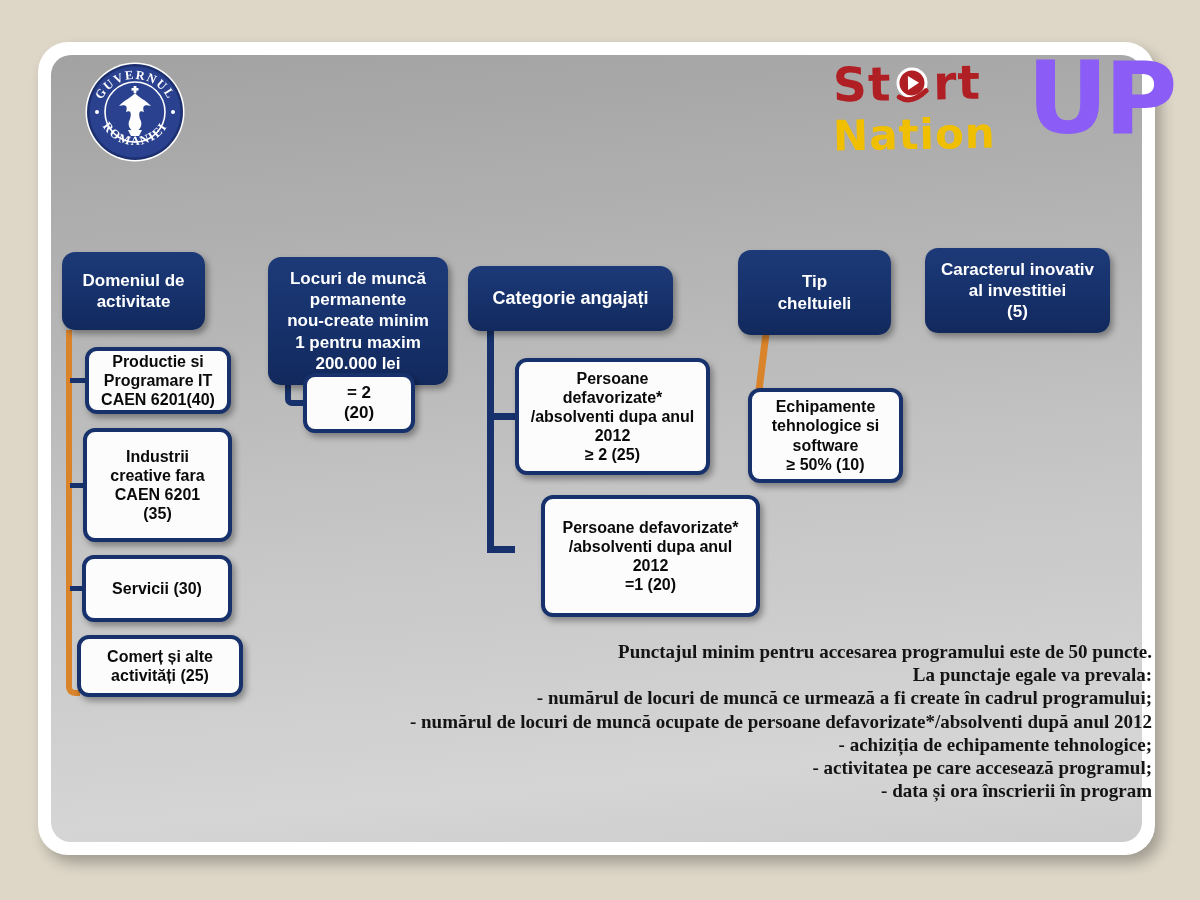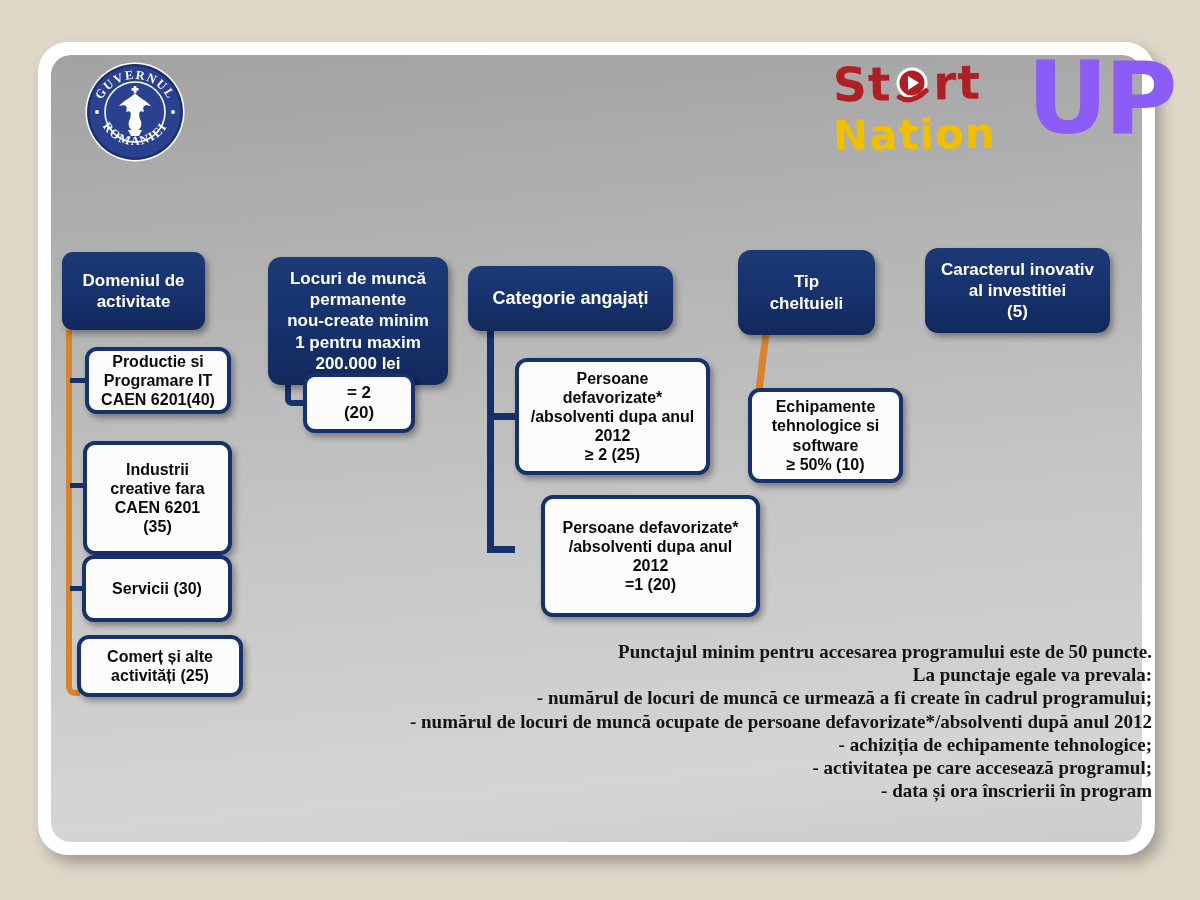--- a/index.html
+++ b/index.html
@@ -35,34 +35,34 @@
   .hbox { position:absolute; background:linear-gradient(180deg,#1d3a78 0%, #16316b 55%, #12295c 100%);
           border-radius:13px; color:#ffffff; font-weight:bold; font-size:17px; line-height:1.25;
           display:flex; align-items:center; justify-content:center; text-align:center;
           box-shadow:3px 4px 6px rgba(0,0,0,0.35); padding:4px 6px; }
   .wbox { position:absolute; background:#fcfcfc; border:4px solid #16316b; border-radius:12px;
           color:#0a0a0a; font-weight:bold; font-size:16px; line-height:1.2;
           display:flex; align-items:center; justify-content:center; text-align:center;
           box-shadow:3px 4px 6px rgba(0,0,0,0.35); padding:12px 4px; }
   .pre { white-space:pre-line; }
 
-  #box-domeniu   { left:24px;  top:210px; width:143px; height:78px;border-radius:11px; }
+  #box-domeniu   { left:24px;  top:210px; width:143px; height:78px; }
   #box-prod      { left:47px;  top:305px; width:146px; height:67px; }
-  #box-industrii { left:45px;  top:386px; width:149px; height:114px;margin-top:13px; }
+  #box-industrii { left:45px;  top:386px; width:149px; height:114px; }
   #box-servicii  { left:44px;  top:513px; width:150px; height:67px; }
   #box-comert    { left:39px;  top:593px; width:166px; height:62px; }
 
   #box-locuri    { left:230px; top:215px; width:180px; height:128px; }
   #box-egal2     { left:265px; top:331px; width:112px; height:60px; font-size:17px; }
 
   #box-categorie { left:430px; top:224px; width:205px; height:65px; font-size:18px; }
   #box-pers2     { left:477px; top:316px; width:195px; height:117px; }
   #box-pers1     { left:475px; top:453px; width:219px; height:122px;margin-left:28px; }
 
-  #box-tip       { left:700px; top:208px; width:137px; height:85px; }
+  #box-tip       { left:700px; top:208px; width:153px; height:85px; }
   #box-echip     { left:710px; top:346px; width:155px; height:95px; }
 
   #box-inovativ  { left:887px; top:206px; width:185px; height:85px; }
 
   
   .conn { position:absolute; }
   #conn-col1 { left:28px; top:288px; width:14px; height:366px;
                border-left:6px solid #d9832b; border-bottom:6px solid #d9832b;
                border-bottom-left-radius:9px; }
   .stub { position:absolute; background:#16316b; height:5px; width:16px; }

